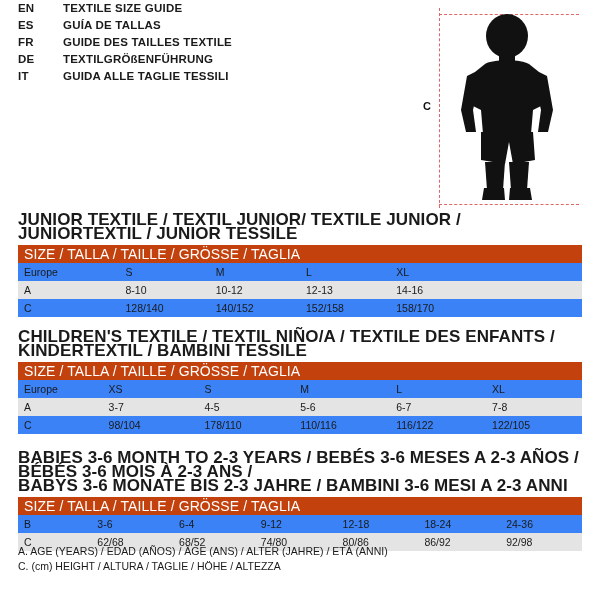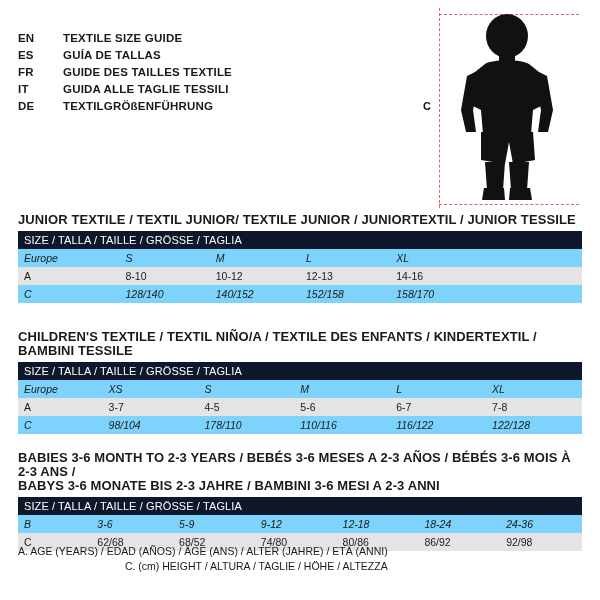--- a/index.html
+++ b/index.html
@@ -13,21 +13,21 @@
     font-family: "Liberation Sans", sans-serif;
     color: #1a1a1a;
     position: relative;
     overflow: hidden;
   }
   .page {
     position: relative;
     width: 600px;
     height: 600px;
     box-sizing: border-box;
-    padding: 30px 12px 6px 18px;
+    padding: 0 12px 6px 18px;
   }
 
   
   .lang-block {
     width: 430px;
   }
   .lang-row {
     display: flex;
     align-items: baseline;
     font-size: 11.5px;
@@ -85,21 +85,21 @@
     color: #111;
   }
   .silhouette {
     position: absolute;
     left: 26px;
     top: 6px;
   }
 
   
   .section-title {
-    font-size: 13px;
+    font-size: 17px;
     font-weight: bold;
     letter-spacing: 0.1px;
     margin: 0 0 4px 0;
     line-height: 14px;
   }
   .section-title.multiline {
     line-height: 14px;
   }
 
   
@@ -108,43 +108,41 @@
     width: 100%;
     table-layout: fixed;
     font-size: 10.5px;
   }
   table.size-table td {
     padding: 2px 0 2px 6px;
     line-height: 14px;
     vertical-align: middle;
   }
   tr.header-row td {
-    background: #0f172a;
+    background: #c2410c;
     color: #ffffff;
     font-weight: normal;
-    font-size: 11px;
+    font-size: 14px;
     letter-spacing: 0.1px;
   }
   tr.alt td {
     background: #e4e4e4;
   }
   tr.plain td {
-    background: #7dd3fc;
-    font-style: italic;
+    background: #3b82f6;
   }
 
   
   .legend {
     margin-top: 16px;
     font-size: 10.5px;
     line-height: 15px;
   }
   .legend div {
     white-space: nowrap;
-    text-align: right;
   }
 </style>
 </head>
 <body>
 
 <div class="page">
 
   <div class="lang-block">
     <div class="lang-row">
       <span class="lang-code">EN</span>
@@ -152,26 +150,26 @@
     </div>
     <div class="lang-row">
       <span class="lang-code">ES</span>
       <span class="lang-title">GUÍA DE TALLAS</span>
     </div>
     <div class="lang-row">
       <span class="lang-code">FR</span>
       <span class="lang-title">GUIDE DES TAILLES TEXTILE</span>
     </div>
     <div class="lang-row">
+      <span class="lang-code">DE</span>
+      <span class="lang-title">TEXTILGRÖßENFÜHRUNG</span>
+    </div>
+    <div class="lang-row">
       <span class="lang-code">IT</span>
       <span class="lang-title">GUIDA ALLE TAGLIE TESSILI</span>
-    </div>
-    <div class="lang-row">
-      <span class="lang-code">DE</span>
-      <span class="lang-title">TEXTILGRÖßENFÜHRUNG</span>
     </div>
   </div>
 
   <div class="figure-area">
     <div class="dash-v"></div>
     <div class="dash-top"></div>
     <div class="dash-bottom"></div>
     <div class="c-label">C</div>
     <svg class="silhouette" width="120" height="192" viewBox="0 0 120 192">
       <g fill="#111111">
@@ -272,21 +270,21 @@
           <td>5-6</td>
           <td>6-7</td>
           <td>7-8</td>
         </tr>
         <tr class="plain">
           <td>C</td>
           <td>98/104</td>
           <td>178/110</td>
           <td>110/116</td>
           <td>116/122</td>
-          <td>122/128</td>
+          <td>122/105</td>
         </tr>
       </tbody>
     </table>
   </div>
 
   <div style="position:absolute; left:18px; top:418px; width:564px;margin-top:33px;">
     <div class="section-title multiline" style="white-space:pre-line;">BABIES 3-6 MONTH TO 2-3 YEARS / BEBÉS 3-6 MESES A 2-3 AÑOS / BÉBÉS 3-6 MOIS À 2-3 ANS /
 BABYS 3-6 MONATE BIS 2-3 JAHRE / BAMBINI 3-6 MESI A 2-3 ANNI</div>
     <table class="size-table">
       <colgroup>
@@ -298,21 +296,21 @@
           <col style="width:14.5%">
           <col style="width:14.5%">
       </colgroup>
       <tbody>
         <tr class="header-row">
           <td colspan="7">SIZE / TALLA / TAILLE / GRÖSSE / TAGLIA</td>
         </tr>
         <tr class="plain">
           <td>B</td>
           <td>3-6</td>
-          <td>5-9</td>
+          <td>6-4</td>
           <td>9-12</td>
           <td>12-18</td>
           <td>18-24</td>
           <td>24-36</td>
         </tr>
         <tr class="alt">
           <td>C</td>
           <td>62/68</td>
           <td>68/52</td>
           <td>74/80</td>

